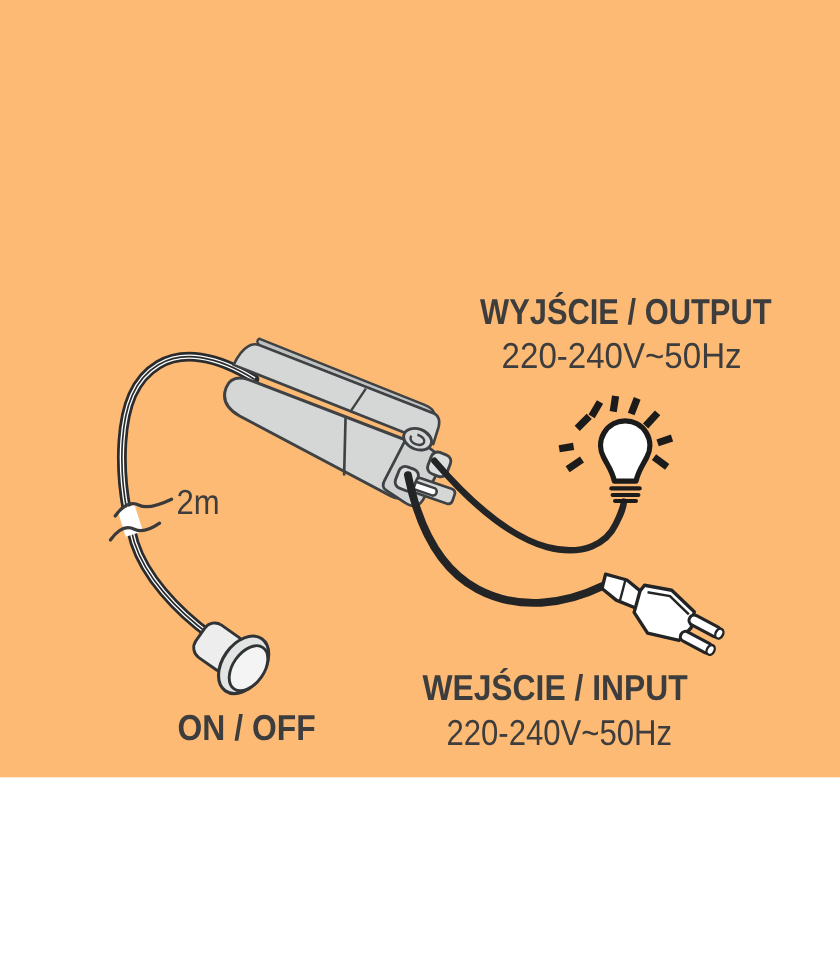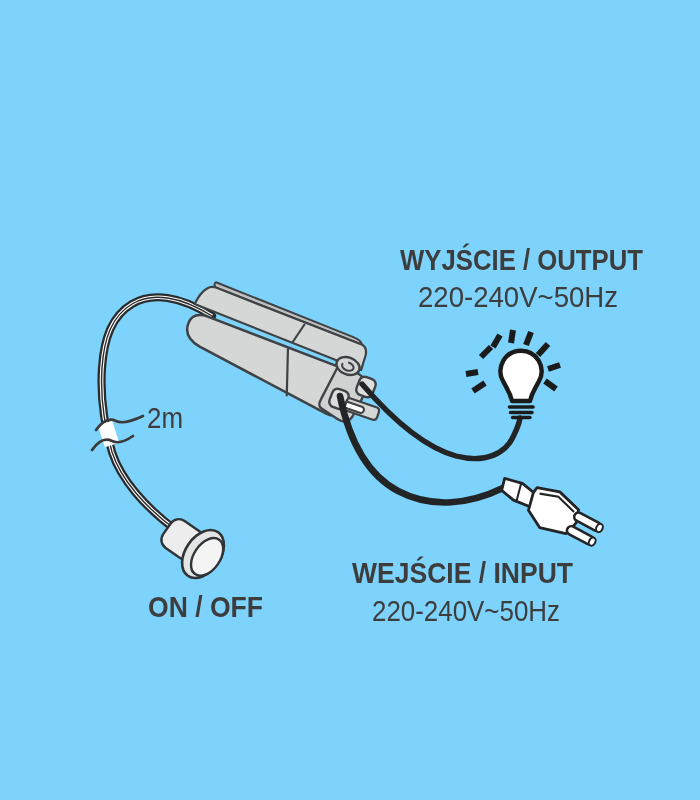--- a/index.html
+++ b/index.html
@@ -1,20 +1,20 @@
 <!DOCTYPE html>
 <html><head>
 <meta charset="utf-8">
 <style>
   html, body { margin: 0; padding: 0; background: #ffffff; }
   #screen {
     position: relative;
     width: 700px;
-    height: 800px;
-    background: #7dd3fc;
+    height: 648px;
+    background: #fdba74;
     overflow: hidden;
     font-family: "Liberation Sans", sans-serif;
   }
   svg text {
     font-family: "Liberation Sans", sans-serif;
     fill: #3d3d3d;
   }
   .title-text  { font-weight: bold; font-size: 30px; }
   .spec-text   { font-weight: normal; font-size: 30px; }
   .small-text  { font-weight: normal; font-size: 29px; }

